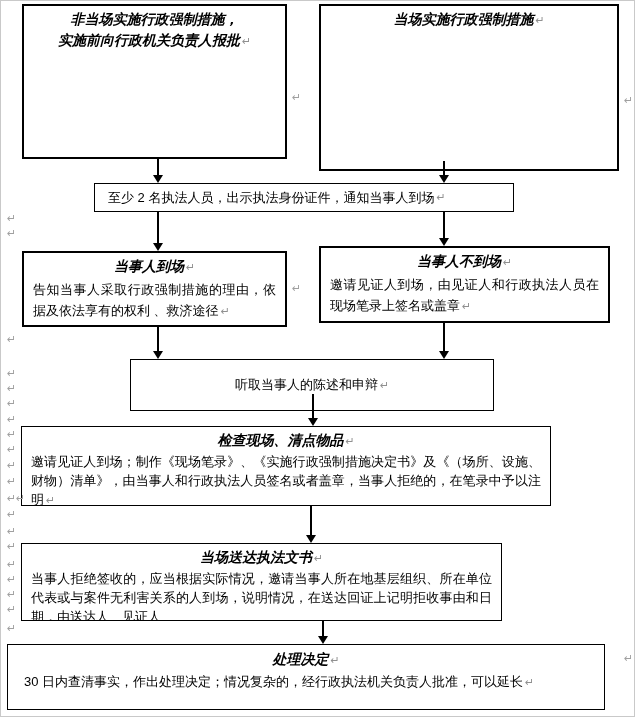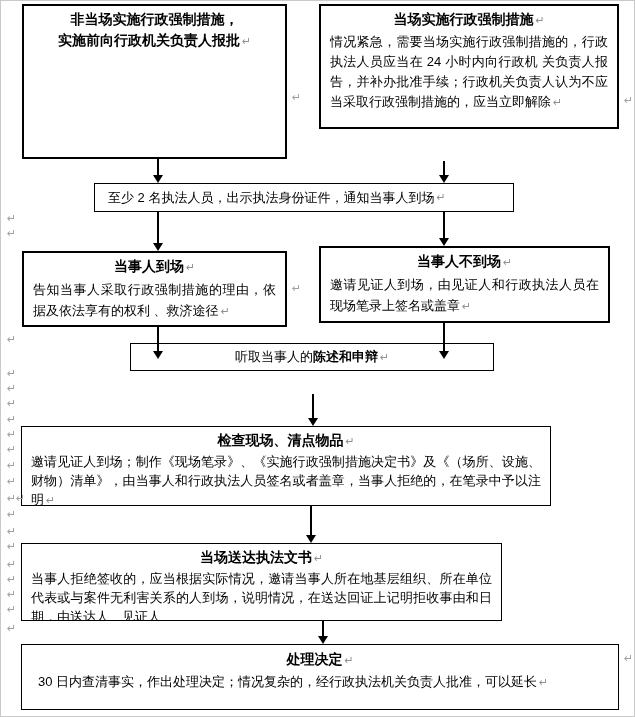--- a/index.html
+++ b/index.html
@@ -3,21 +3,21 @@
 <meta charset="utf-8">
 <style>
   html,body{margin:0;padding:0;background:#fff;}
   .canvas{
     position:relative;width:635px;height:717px;background:#fff;
     font-family:"Liberation Sans","DejaVu Sans",sans-serif;color:#000;
     border:1px solid #c9c9c9;box-sizing:border-box;overflow:hidden;
   }
   .box{position:absolute;border:2px solid #000;background:#fff;box-sizing:border-box;overflow:hidden;}
   .box.thin{border-width:1px;}
-  .box-title{font-weight:bold;text-align:center;font-size:14px;line-height:21px;padding-top:3px;}
+  .box-title{font-weight:bold;text-align:center;font-size:14px;line-height:21px;padding-top:3px;font-style:italic;}
   .box-body{font-size:13px;line-height:21px;padding:1px 9px 0 9px;text-align:justify;}
   .box-body.tight{line-height:20px;}
   .oneline{display:flex;align-items:center;font-size:13px;}
   .mark{color:#909090;font-size:11px;font-weight:normal;margin-left:2px;}
   .margin-mark{position:absolute;color:#a0a0a0;font-size:11px;line-height:11px;transform:translateY(-50%);}
   .arrow{position:absolute;width:2px;background:#000;}
   .arrow::after{
     content:"";position:absolute;bottom:-8px;left:-4px;width:0;height:0;
     border-left:5px solid transparent;border-right:5px solid transparent;border-top:8px solid #000;
   }
@@ -27,26 +27,23 @@
 
 <div class="canvas">
 
   <div class="box" style="left:21px;top:3px;width:265px;height:155px">
     <div class="box-title">
       <span>非当场实施行政强制措施，</span><br>
       <span>实施前向行政机关负责人报批</span><span class="mark">↵</span>
     </div>
   </div>
 
-  <div class="box" style="left:318px;top:3px;width:300px;height:125px">
+  <div class="box" style="left:318px;top:3px;width:300px;height:167px">
     <div class="box-title">
       <span>当场实施行政强制措施</span><span class="mark">↵</span>
-    </div>
-    <div class="box-body tight">
-      <span>情况紧急，需要当场实施行政强制措施的，行政执法人员应当在 24 小时内向行政机 关负责人报告，并补办批准手续；行政机关负责人认为不应当采取行政强制措施的，应当立即解除</span><span class="mark">↵</span>
     </div>
   </div>
 
   <div class="box thin oneline" style="left:93px;top:182px;width:420px;height:29px;padding-left:13px">
     <span>至少 2 名执法人员，出示执法身份证件，通知当事人到场</span>
       <span class="mark">↵</span>
   </div>
 
   <div class="box" style="left:318px;top:245px;width:291px;height:77px">
     <div class="box-title">
@@ -59,23 +56,23 @@
 
   <div class="box" style="left:21px;top:250px;width:265px;height:76px">
     <div class="box-title">
       <span>当事人到场</span><span class="mark">↵</span>
     </div>
     <div class="box-body">
       <span>告知当事人采取行政强制措施的理由，依据及依法享有的权利 、救济途径</span><span class="mark">↵</span>
     </div>
   </div>
 
-  <div class="box thin oneline" style="left:129px;top:342px;width:364px;height:28px;justify-content:center">
+  <div class="box thin oneline" style="left:129px;top:358px;width:364px;height:52px;justify-content:center">
     <span>听取当事人的</span>
-      <span style="font-weight:bold">陈述和申辩</span>
+      <span style="font-weight:normal">陈述和申辩</span>
       <span class="mark">↵</span>
   </div>
 
   <div class="box thin" style="left:20px;top:425px;width:530px;height:80px">
     <div class="box-title" style="line-height:19px;padding-top:4px">
       <span>检查现场、清点物品</span><span class="mark">↵</span>
     </div>
     <div class="box-body" style="line-height:19px">
       <span>邀请见证人到场；制作《现场笔录》、《实施行政强制措施决定书》及《（场所、设施、财物）清单》，由当事人和行政执法人员签名或者盖章，当事人拒绝的，在笔录中予以注明</span><span class="mark">↵</span>
     </div>
@@ -83,21 +80,21 @@
 
   <div class="box thin" style="left:20px;top:542px;width:481px;height:78px">
     <div class="box-title" style="line-height:19px;padding-top:4px">
       <span>当场送达执法文书</span><span class="mark">↵</span>
     </div>
     <div class="box-body" style="line-height:19px">
       <span>当事人拒绝签收的，应当根据实际情况，邀请当事人所在地基层组织、所在单位代表或与案件无利害关系的人到场，说明情况，在送达回证上记明拒收事由和日期，由送达人、见证人</span>
     </div>
   </div>
 
-  <div class="box thin" style="left:20px;top:643px;width:598px;height:66px">
+  <div class="box thin" style="left:6px;top:643px;width:598px;height:66px">
     <div class="box-title" style="line-height:20px;padding-top:4px">
       <span>处理决定</span><span class="mark">↵</span>
     </div>
     <div class="box-body" style="padding-left:16px">
       <span>30 日内查清事实，作出处理决定；情况复杂的，经行政执法机关负责人批准，可以延长</span><span class="mark">↵</span>
     </div>
   </div>
 
   <div class="arrow" style="left:156px;top:158px;height:16px"></div>
   <div class="arrow" style="left:442px;top:160px;height:14px"></div>

